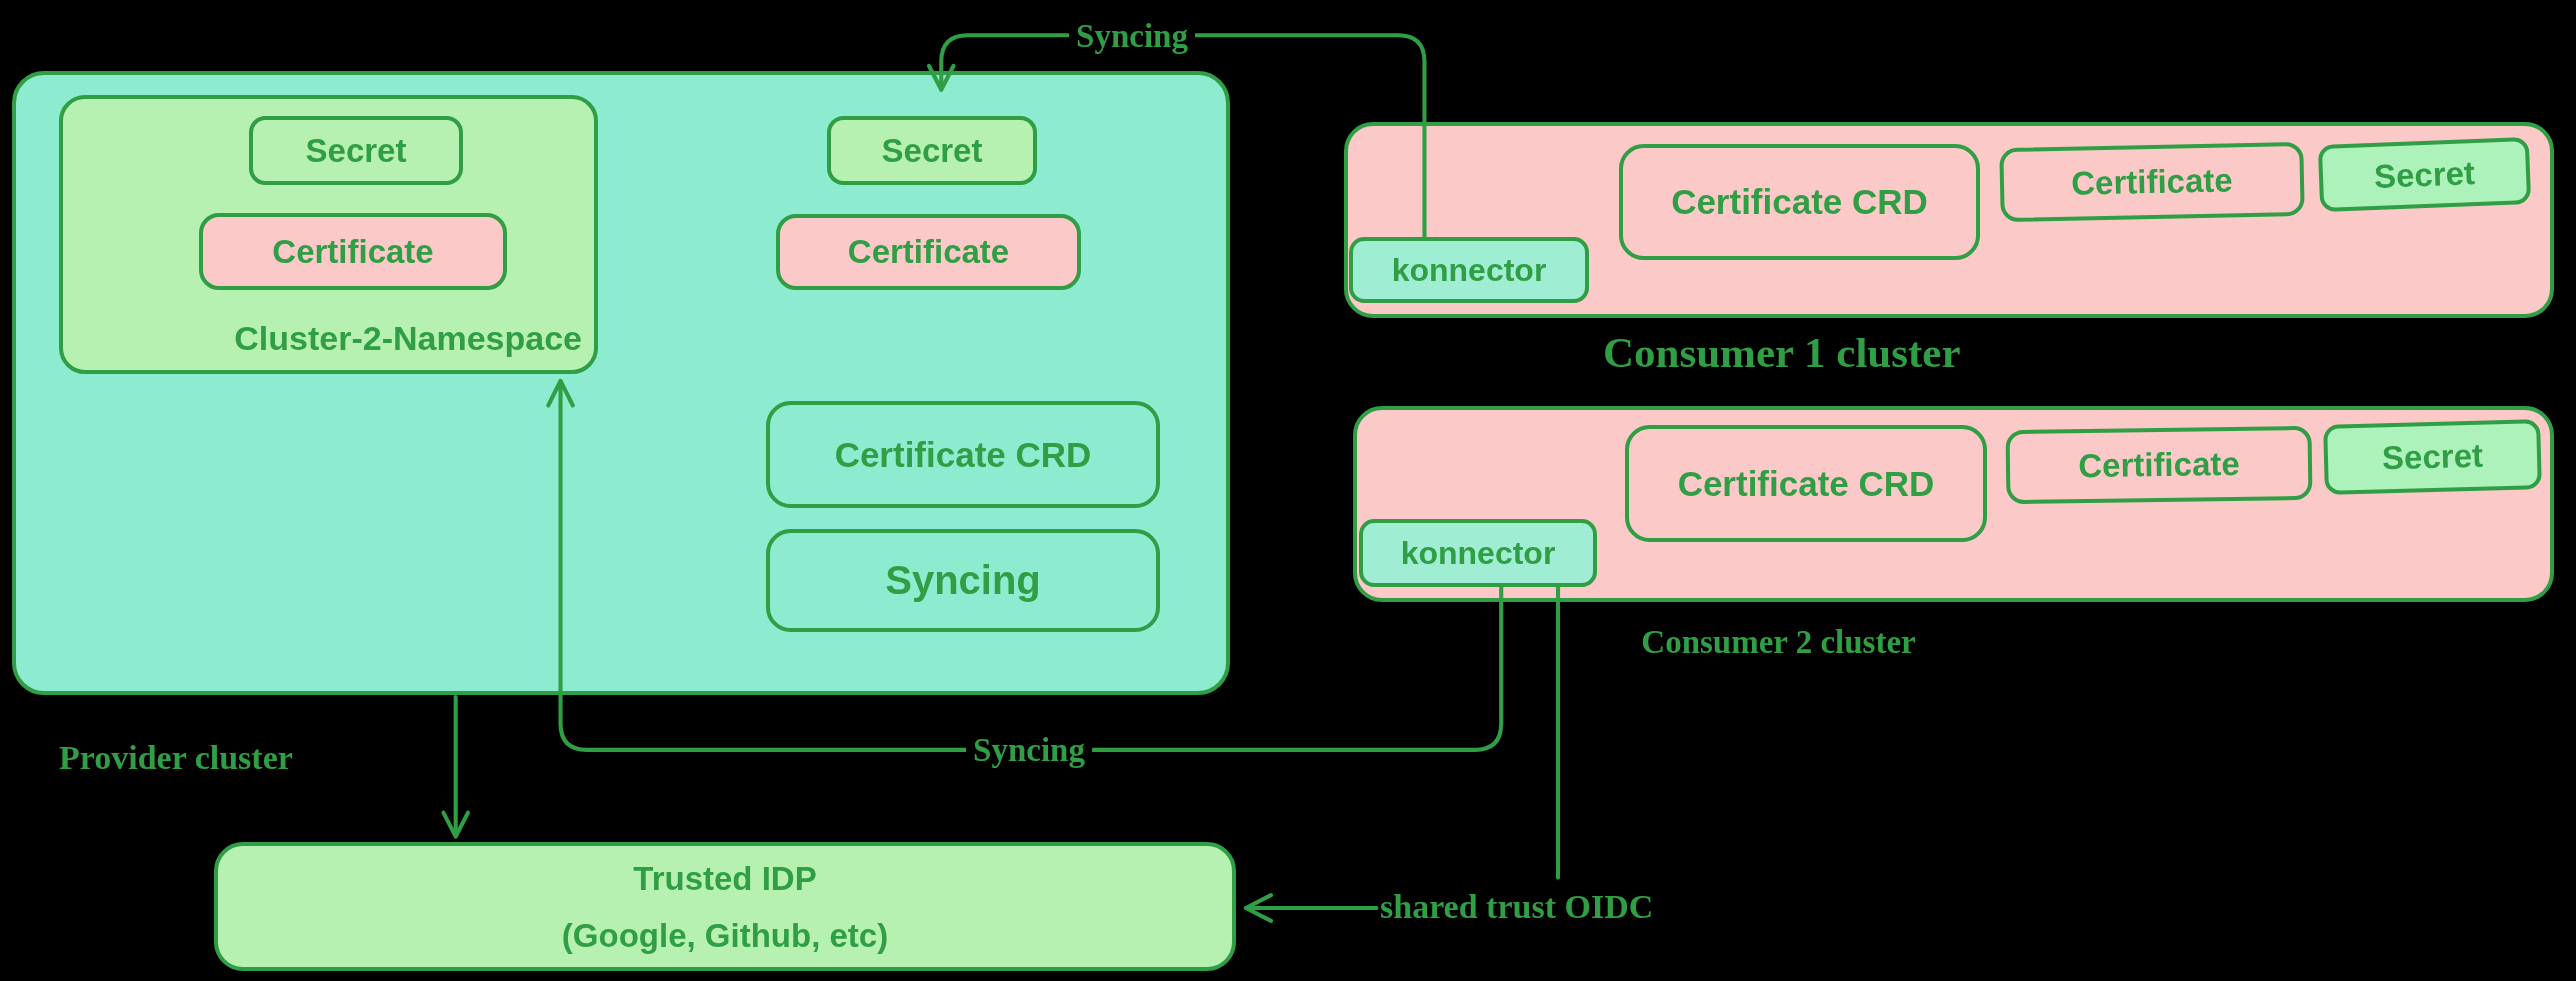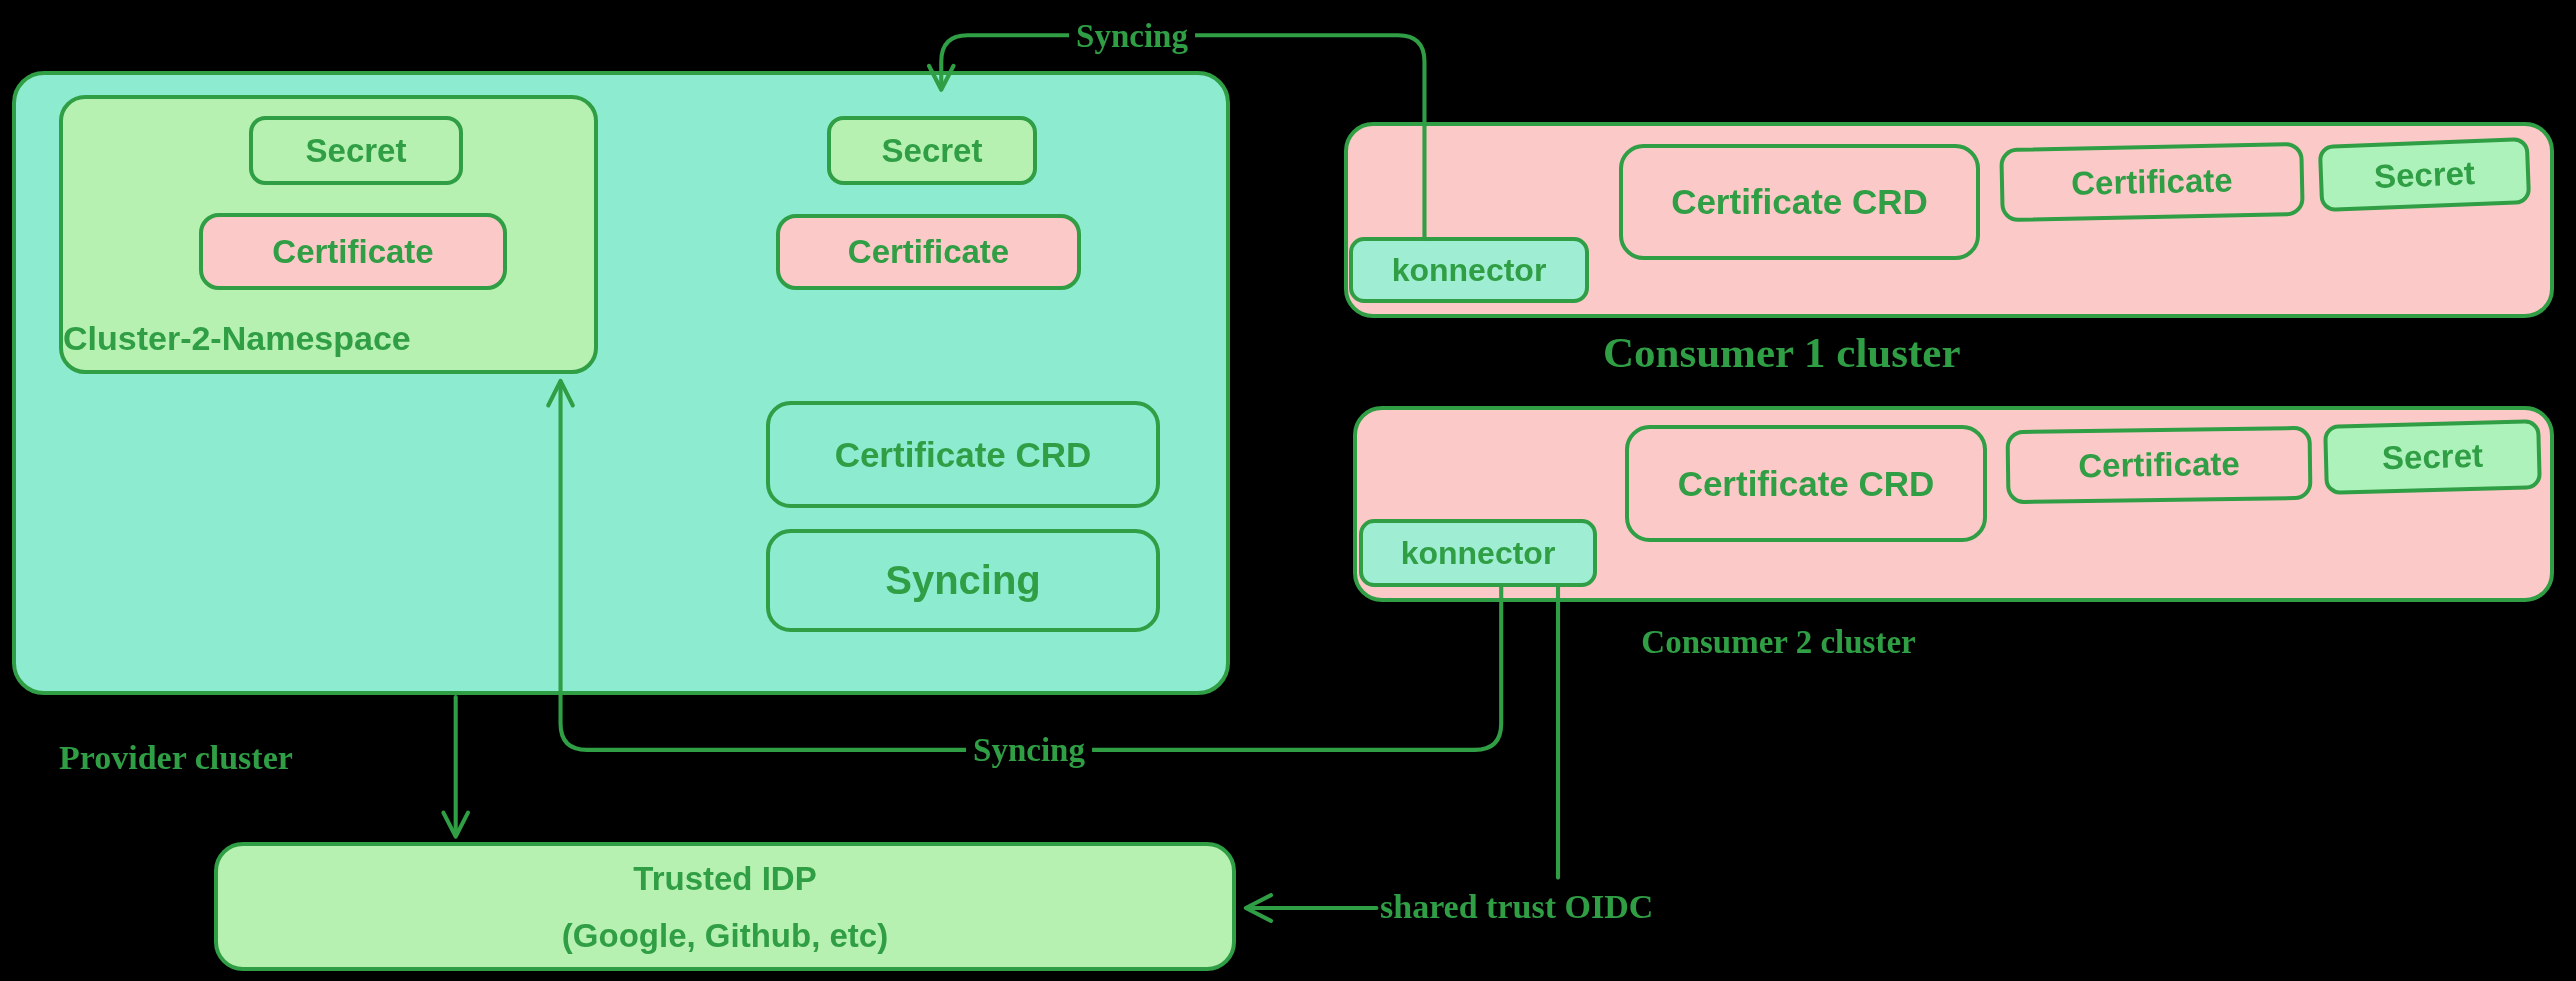--- a/index.html
+++ b/index.html
@@ -12,21 +12,21 @@
   }
   .box{position:absolute;border:4.1px solid var(--stroke,#2f9e44);box-sizing:border-box;}
   .teal{background:var(--teal,#8deccf);}
   .teal2{background:var(--teal2,#9fedd2);}
   .green{background:var(--green,#b7f1b2);}
   .green2{background:var(--green2,#adf2bb);}
   .pink{background:var(--pink,#fbc9c8);}
   .clear{background:transparent;}
   .center{display:flex;align-items:center;justify-content:center;}
   .caption{position:absolute;white-space:nowrap;font-family:Liberation Serif, serif;}
-  .ns-label{position:absolute;left:0;right:5px;bottom:11.7px;text-align:left;font-size:34px;}
+  .ns-label{position:absolute;left:0;right:12px;bottom:11.7px;text-align:right;font-size:34px;}
   .mid{white-space:nowrap;}
   svg.arrows{position:absolute;left:0;top:0;width:2576px;height:982px;}
   .arrow{fill:none;stroke:var(--stroke,#2f9e44);stroke-width:7px;stroke-linecap:round;stroke-linejoin:round;}
   .knockout{background:var(--bg,#000);padding:0 7px;}
 </style>
 </head>
 <body>
 
 <div class="canvas">
 

